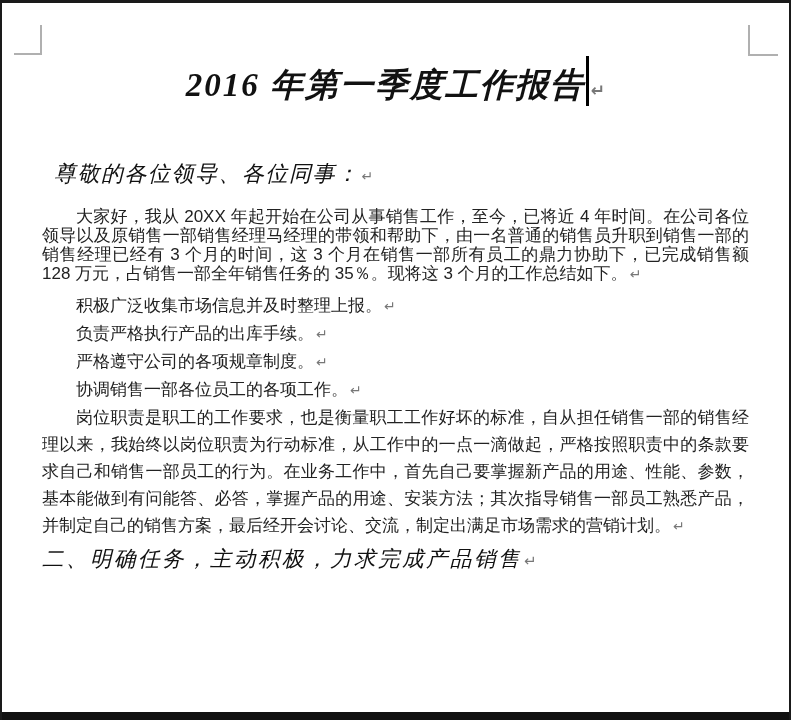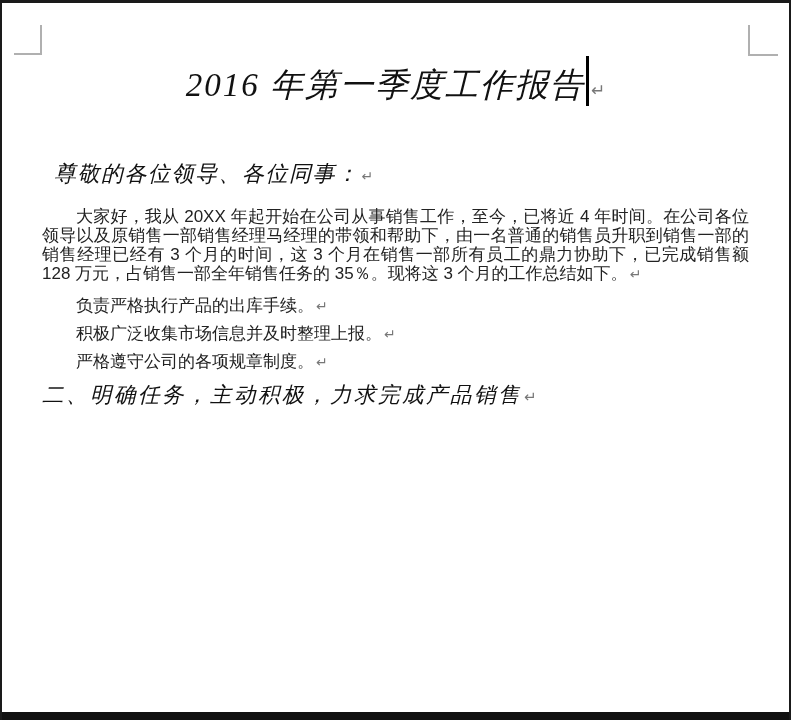--- a/index.html
+++ b/index.html
@@ -29,21 +29,21 @@
     border-left: 2px solid #b0b0b0;
     border-bottom: 2px solid #b0b0b0;
   }
 
   .content { padding: 0 40px; }
 
   .doc-title {
     margin: 53px 0 0 0;
     font-family: "Liberation Serif", "DejaVu Serif", serif;
     font-style: italic;
-    font-weight: normal;
+    font-weight: bold;
     font-size: 33px;
     line-height: 46px;
     text-align: center;
     letter-spacing: 2px;
     color: #111;
     white-space: nowrap;
   }
   .caret {
     display: inline-block;
     width: 3px; height: 50px;
@@ -128,24 +128,26 @@
   <div class="content">
 
     <h1 class="doc-title"><span>2016 年第一季度工作报告</span><span class="caret"></span><span class="pilcrow">↵</span></h1>
 
     <p class="salutation"><span>尊敬的各位领导、各位同事：</span><span class="pilcrow">↵</span></p>
 
     <p class="body-para"><span>大家好，我从 20XX 年起开始在公司从事销售工作，至今，已将近 4 年时间。在公司各位领导以及原销售一部销售经理马经理的带领和帮助下，由一名普通的销售员升职到销售一部的销售经理已经有 3 个月的时间，这 3 个月在销售一部所有员工的鼎力协助下，已完成销售额 128 万元，占销售一部全年销售任务的 35％。现将这 3 个月的工作总结如下。</span><span class="pilcrow">↵</span></p>
 
 
     <div class="duty-block">
+      <p class="duty-line"><span>积极广泛收集市场信息并及时整理上报。</span><span class="pilcrow">↵</span></p>
       <p class="duty-line"><span>负责严格执行产品的出库手续。</span><span class="pilcrow">↵</span></p>
-      <p class="duty-line"><span>积极广泛收集市场信息并及时整理上报。</span><span class="pilcrow">↵</span></p>
       <p class="duty-line"><span>严格遵守公司的各项规章制度。</span><span class="pilcrow">↵</span></p>
+      <p class="duty-line"><span>协调销售一部各位员工的各项工作。</span><span class="pilcrow">↵</span></p>
     </div>
 
+    <p class="body-para tight"><span>岗位职责是职工的工作要求，也是衡量职工工作好坏的标准，自从担任销售一部的销售经理以来，我始终以岗位职责为行动标准，从工作中的一点一滴做起，严格按照职责中的条款要求自己和销售一部员工的行为。在业务工作中，首先自己要掌握新产品的用途、性能、参数，基本能做到有问能答、必答，掌握产品的用途、安装方法；其次指导销售一部员工熟悉产品，并制定自己的销售方案，最后经开会讨论、交流，制定出满足市场需求的营销计划。</span><span class="pilcrow">↵</span></p>
 
     <h2 class="script-head second"><span>二、明确任务，主动积极，力求完成产品销售</span><span class="pilcrow">↵</span></h2>
 
   </div>
 
   <div class="bottom-bar"></div>
 </div>
 
 </body></html>

